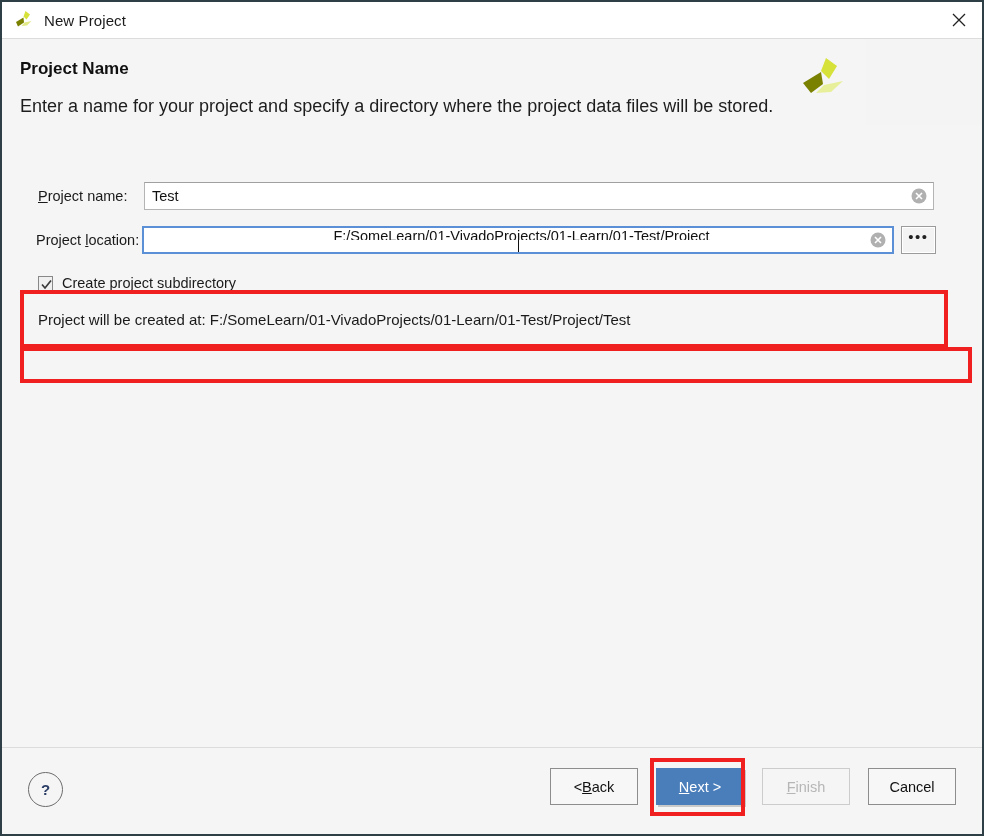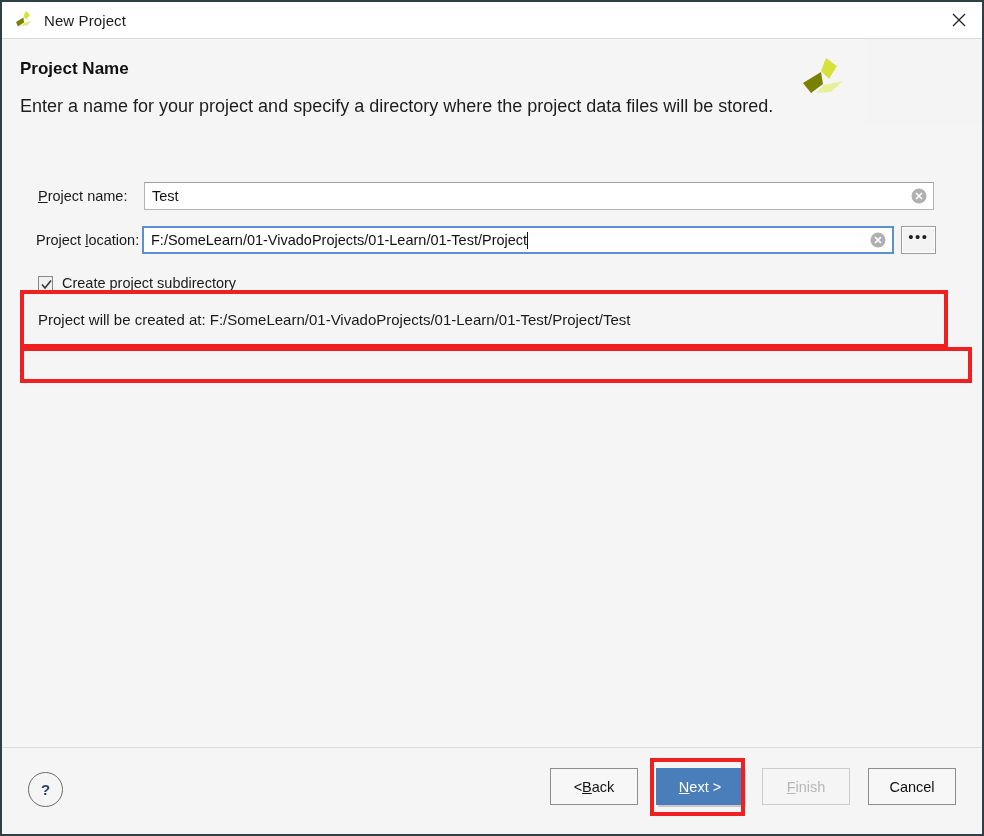--- a/index.html
+++ b/index.html
@@ -128,20 +128,21 @@
     align-items: center;
   }
   #field-name {
     width: 790px;
     border: 1px solid #b4b4b4;
     border-top-color: #a0a0a0;
   }
   #field-loc {
     width: 752px;
     border: 2px solid #5b8fd6;
+    flex-direction: column;
   }
   .field-value {
     font-size: 14.5px;
     color: #111111;
     padding-left: 7px;
     white-space: nowrap;
     overflow: hidden;
   }
   .caret {
     display: inline-block;

